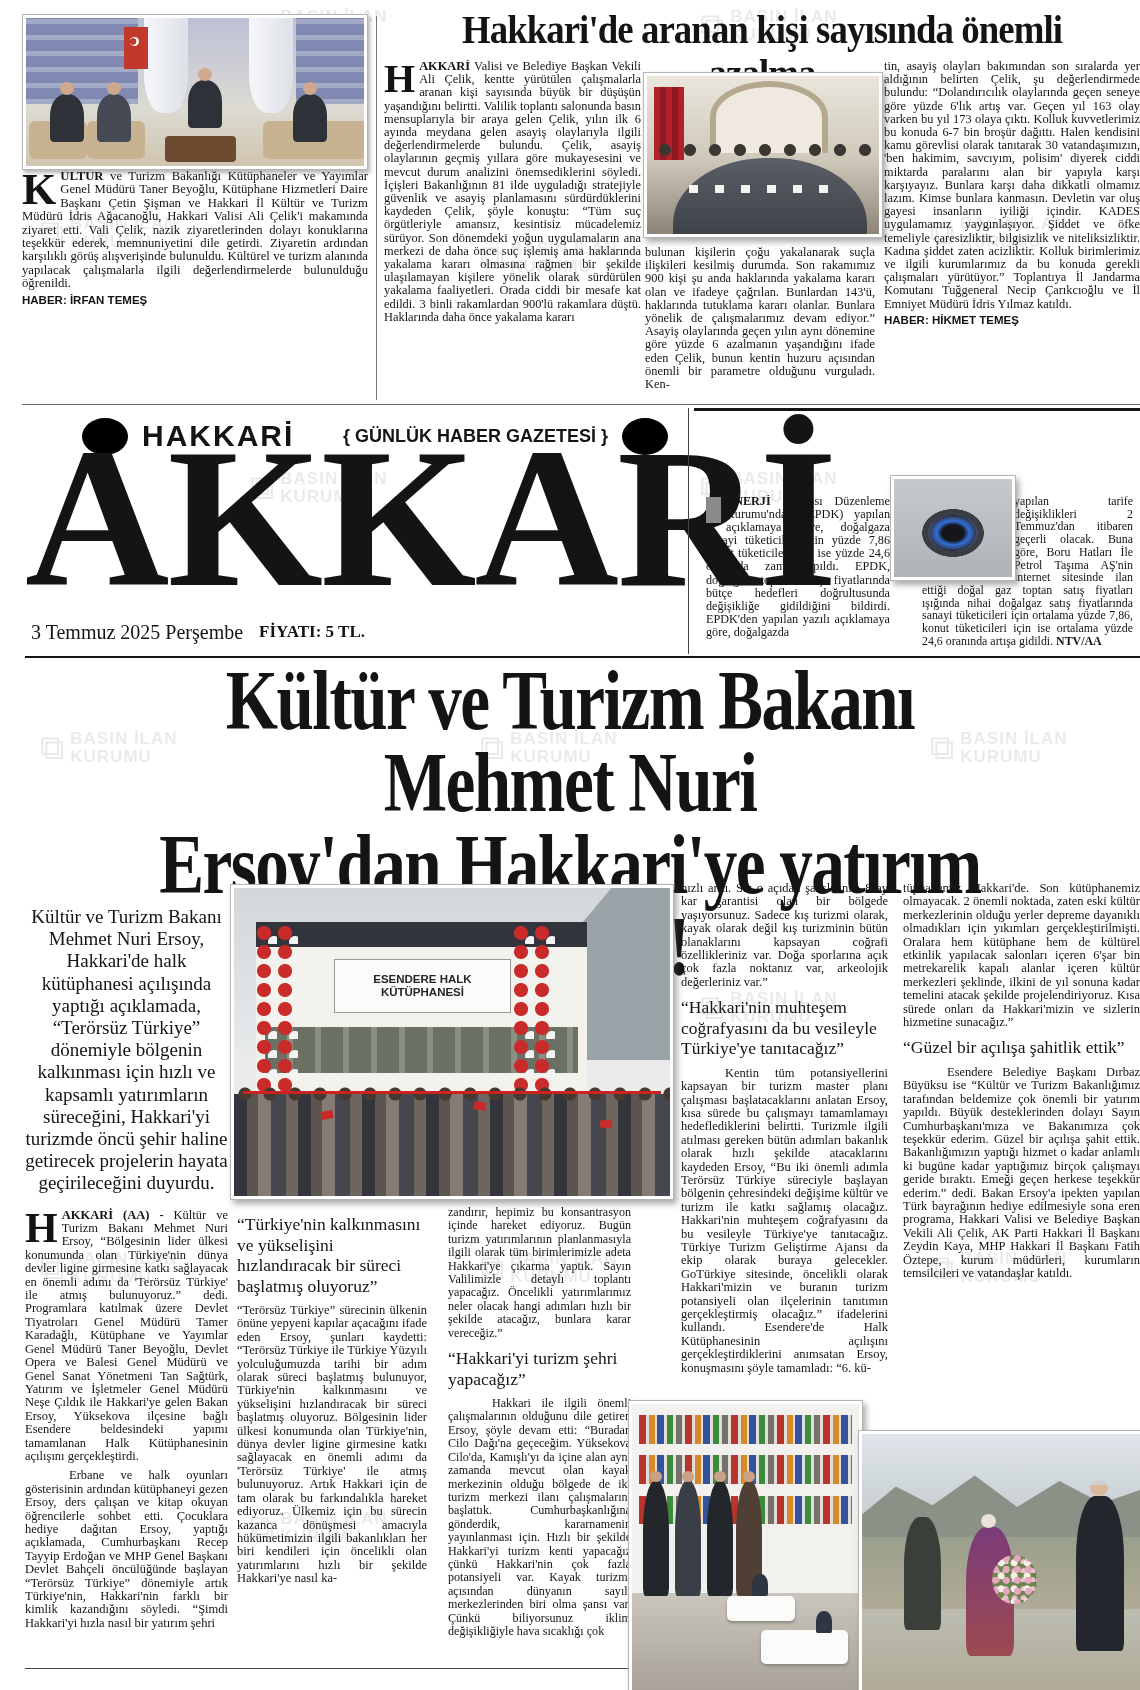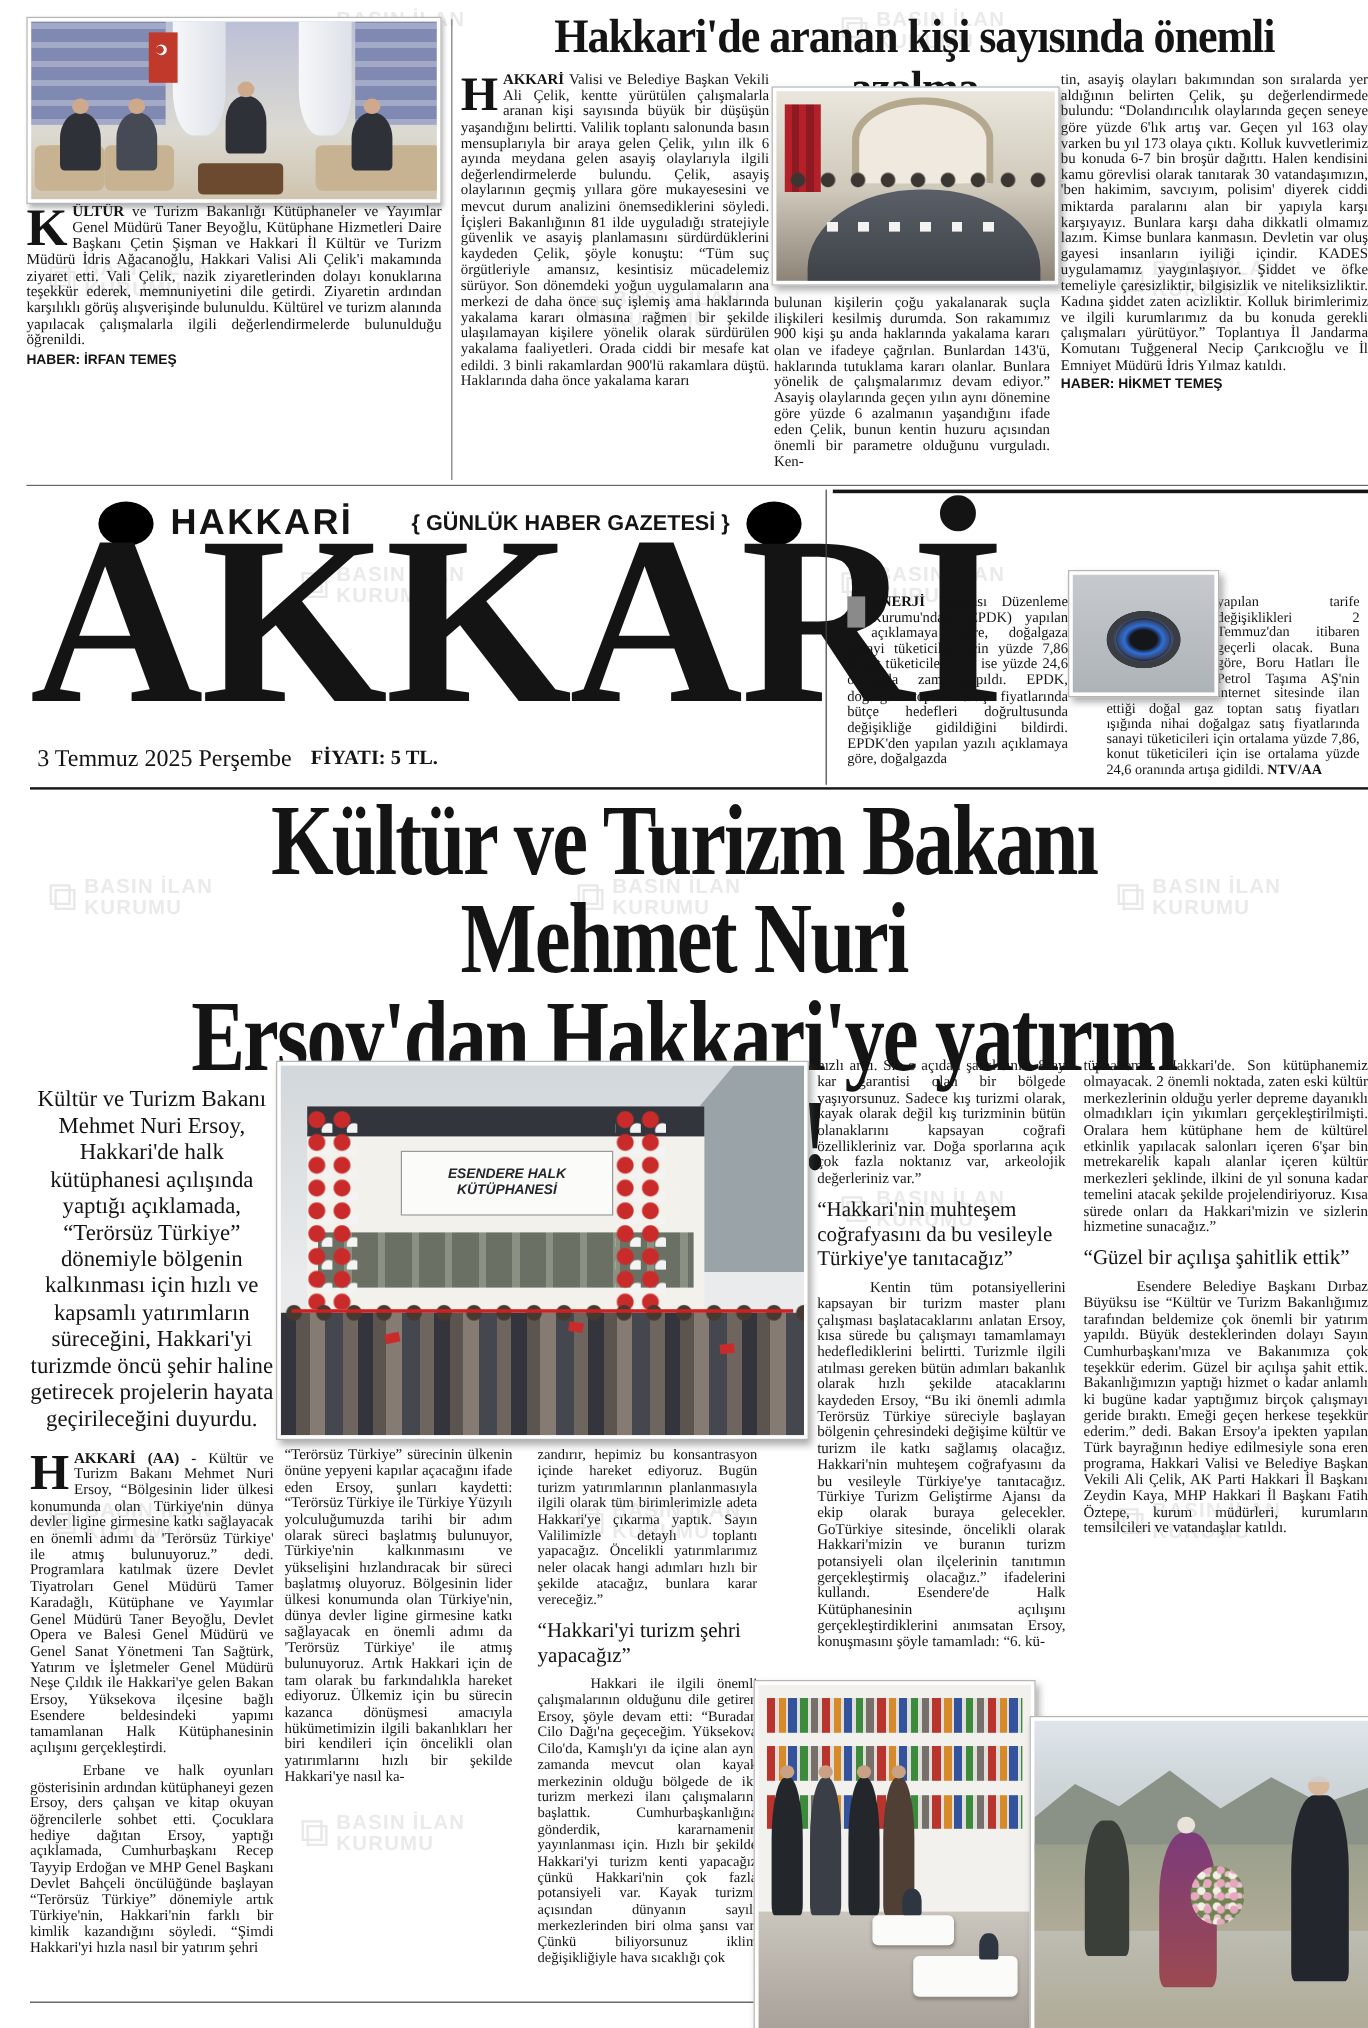--- a/index.html
+++ b/index.html
@@ -20,21 +20,21 @@
   .wm:nth-of-type(15){left:930px;top:1250px}.wm:nth-of-type(16){left:250px;top:1510px}
   .wm:nth-of-type(17){left:700px;top:1510px}
   
   .body{font-size:12.4px;line-height:13.2px;text-align:justify;}
   .dropcap{float:left;font-weight:700;font-size:44px;line-height:36px;padding:2px 4px 0 0;}
   .lead{font-weight:700;}
   .byline{font-family:"Liberation Sans",sans-serif;font-weight:700;font-size:11.5px;margin-top:3px;}
   .squeeze{display:inline-block;transform:scaleX(.92);transform-origin:50% 0;white-space:pre-line;}
   .photo{position:absolute;background:#fff;padding:3px;border:1px solid #b5b5b5;
          box-shadow:3px 4px 6px rgba(70,70,70,.45);z-index:2;}
-  .pi{position:relative;overflow:hidden;width:100%;height:100%;font-style:italic;}
+  .pi{position:relative;overflow:hidden;width:100%;height:100%;}
   .hrule{position:absolute;background:#333;z-index:1;}
   .vrule{position:absolute;background:#777;width:1px;z-index:1;}
   section,h1,h2,h3,p{z-index:1;}
   
   .art-lib{position:absolute;left:22px;top:14px;width:346px;}
   .p-lib{position:relative;width:338px;height:148px;margin:0;box-shadow:2px 3px 4px rgba(70,70,70,.4);}
   .p-lib .pi{height:148px;background:linear-gradient(#bcc0d6,#dcdad2 62%,#cfc4ae);}
   .p1-panel{position:absolute;left:0;top:0;width:33%;height:58%;background:#8089b1;
             background-image:repeating-linear-gradient(0deg,rgba(255,255,255,.28) 0 5px,transparent 5px 16px);}
   .p1-panel.r{left:auto;right:0;width:20%;}
@@ -368,20 +368,21 @@
         <div class="p4-crowd"></div>
         <div class="p4-heads"></div>
         <div class="p4-ribbon"></div>
         <div class="p4-flag p4-fl1"></div>
         <div class="p4-flag p4-fl2"></div>
         <div class="p4-flag p4-fl3"></div>
       </div>
     </div>
 
     <div class="ms-col ms-c2">
+      <h3 class="sub">“Türkiye'nin kalkınmasını ve yükselişini hızlandıracak bir süreci başlatmış oluyoruz”</h3>
       <p class="ms-body">“Terörsüz Türkiye” sürecinin ülkenin önüne yepyeni kapılar açacağını ifade eden Ersoy, şunları kaydetti: “Terörsüz Türkiye ile Türkiye Yüzyılı yolculuğumuzda tarihi bir adım olarak süreci başlatmış bulunuyor, Türkiye'nin kalkınmasını ve yükselişini hızlandıracak bir süreci başlatmış oluyoruz. Bölgesinin lider ülkesi konumunda olan Türkiye'nin, dünya devler ligine girmesine katkı sağlayacak en önemli adımı da 'Terörsüz Türkiye' ile atmış bulunuyoruz. Artık Hakkari için de tam olarak bu farkındalıkla hareket ediyoruz. Ülkemiz için bu sürecin kazanca dönüşmesi amacıyla hükümetimizin ilgili bakanlıkları her biri kendileri için öncelikli olan yatırımlarını hızlı bir şekilde Hakkari'ye nasıl ka-</p>
     </div>
 
     <div class="ms-col ms-c3">
       <p class="ms-body">zandırır, hepimiz bu konsantrasyon içinde hareket ediyoruz. Bugün turizm yatırımlarının planlanmasıyla ilgili olarak tüm birimlerimizle adeta Hakkari'ye çıkarma yaptık. Sayın Valilimizle detaylı toplantı yapacağız. Öncelikli yatırımlarımız neler olacak hangi adımları hızlı bir şekilde atacağız, bunlara karar vereceğiz.”</p>
       <h3 class="sub">“Hakkari'yi turizm şehri yapacağız”</h3>
       <p class="ms-body indent">Hakkari ile ilgili önemli çalışmalarının olduğunu dile getiren Ersoy, şöyle devam etti: “Buradan Cilo Dağı'na geçeceğim. Yüksekova Cilo'da, Kamışlı'yı da içine alan aynı zamanda mevcut olan kayak merkezinin olduğu bölgede de iki turizm merkezi ilanı çalışmalarını başlattık. Cumhurbaşkanlığına gönderdik, kararnamenin yayınlanması için. Hızlı bir şekilde Hakkari'yi turizm kenti yapacağız çünkü Hakkari'nin çok fazla potansiyeli var. Kayak turizmi açısından dünyanın sayılı merkezlerinden biri olma şansı var. Çünkü biliyorsunuz iklim değişikliğiyle hava sıcaklığı çok</p>
     </div>
 
     <div class="ms-col ms-c4">

